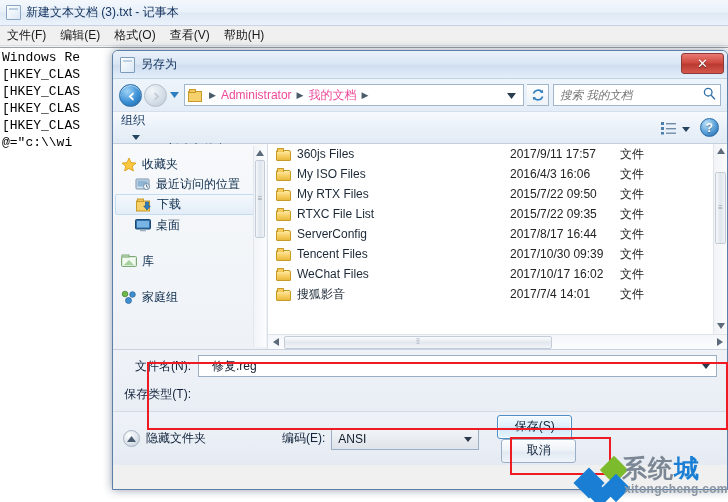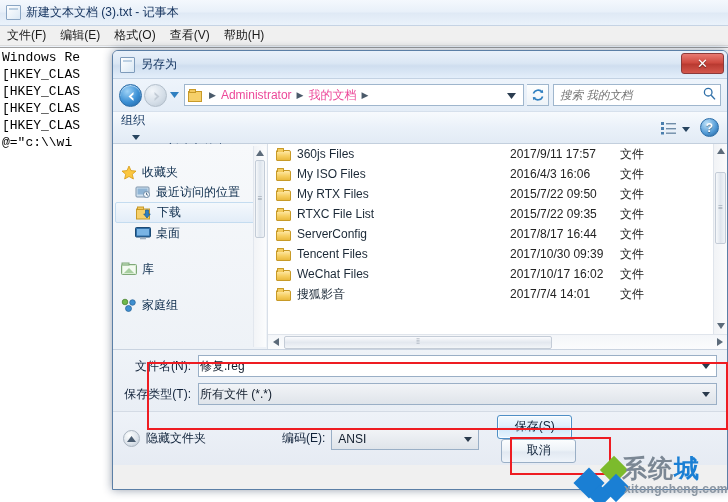--- a/index.html
+++ b/index.html
@@ -148,21 +148,21 @@
     border: 1px solid #2b6da8; color: #fff; font-size: 12px; font-weight: bold;
     display: flex; align-items: center; justify-content: center;
     text-shadow: 0 1px 1px rgba(0,0,0,.4);
   }
 
   
   #dlg-body { display: flex; height: 205px; background: #fff; }
   #sidebar {
     width: 155px; flex: 0 0 155px; position: relative;
     background: linear-gradient(180deg,#f7f9fb 0%,#eef2f7 100%);
-    border-right: 1px solid #d8dfe8; padding-top: 18px;
+    border-right: 1px solid #d8dfe8; padding-top: 10px;
   }
   .sb-row {
     height: 20px; display: flex; align-items: center; padding-left: 8px; position: relative;
   }
   .sb-row.child { padding-left: 22px; }
   .sb-row.selected {
     background: linear-gradient(180deg,#f4f8fc 0%,#e3edf8 100%);
     border: 1px solid #c4dcf0; border-radius: 2px;
     margin: 0 4px 0 2px; padding-left: 20px; height: 21px;
   }
@@ -250,21 +250,21 @@
     border-top: 1px solid #c9d3e0;
   }
   .field-row { display: flex; align-items: center; height: 24px; margin-top: 4px; }
   .field-label {
     width: 85px; flex: 0 0 85px; text-align: right; padding-right: 7px;
     font-size: 12px; color: #11223a;
   }
   .field-combo {
     flex: 1 1 auto; height: 22px; margin-right: 10px;
     border: 1px solid #9aafc6; display: flex; align-items: center;
-    padding-left: 1px; position: relative;
+    padding-left: 13px; position: relative;
   }
   #name-combo { background: #fff; }
   #type-combo { background: linear-gradient(180deg,#f2f4f7 0%,#dfe4ea 100%); }
   .field-value { font-size: 12px; color: #101c2c; }
   .combo-caret {
     position: absolute; right: 6px; top: 8px;
     border-left: 4px solid transparent; border-right: 4px solid transparent;
     border-top: 5px solid #2a3a4c;
   }
 
@@ -670,24 +670,20 @@
   <div id="name-area">
     <div class="field-row">
       <div class="field-label">文件名(N):</div>
       <div class="field-combo" id="name-combo">
         <span class="field-value">修复.reg</span>
         <span class="combo-caret"></span>
       </div>
     </div>
     <div class="field-row">
       <div class="field-label">保存类型(T):</div>
-      <div class="field-combo" id="type-combo">
-        <span class="field-value">所有文件  (*.*)</span>
-        <span class="combo-caret"></span>
-      </div>
     </div>
   </div>
 
   <div id="footer">
     <div id="hide-folders">
       <span id="hide-chevron">
         <svg width="9" height="6" viewBox="0 0 9 6" aria-hidden="true">
             <path d="M4.5 0 L9 6 L0 6 Z" fill="#4a5c70"></path>
           </svg>
       </span>

